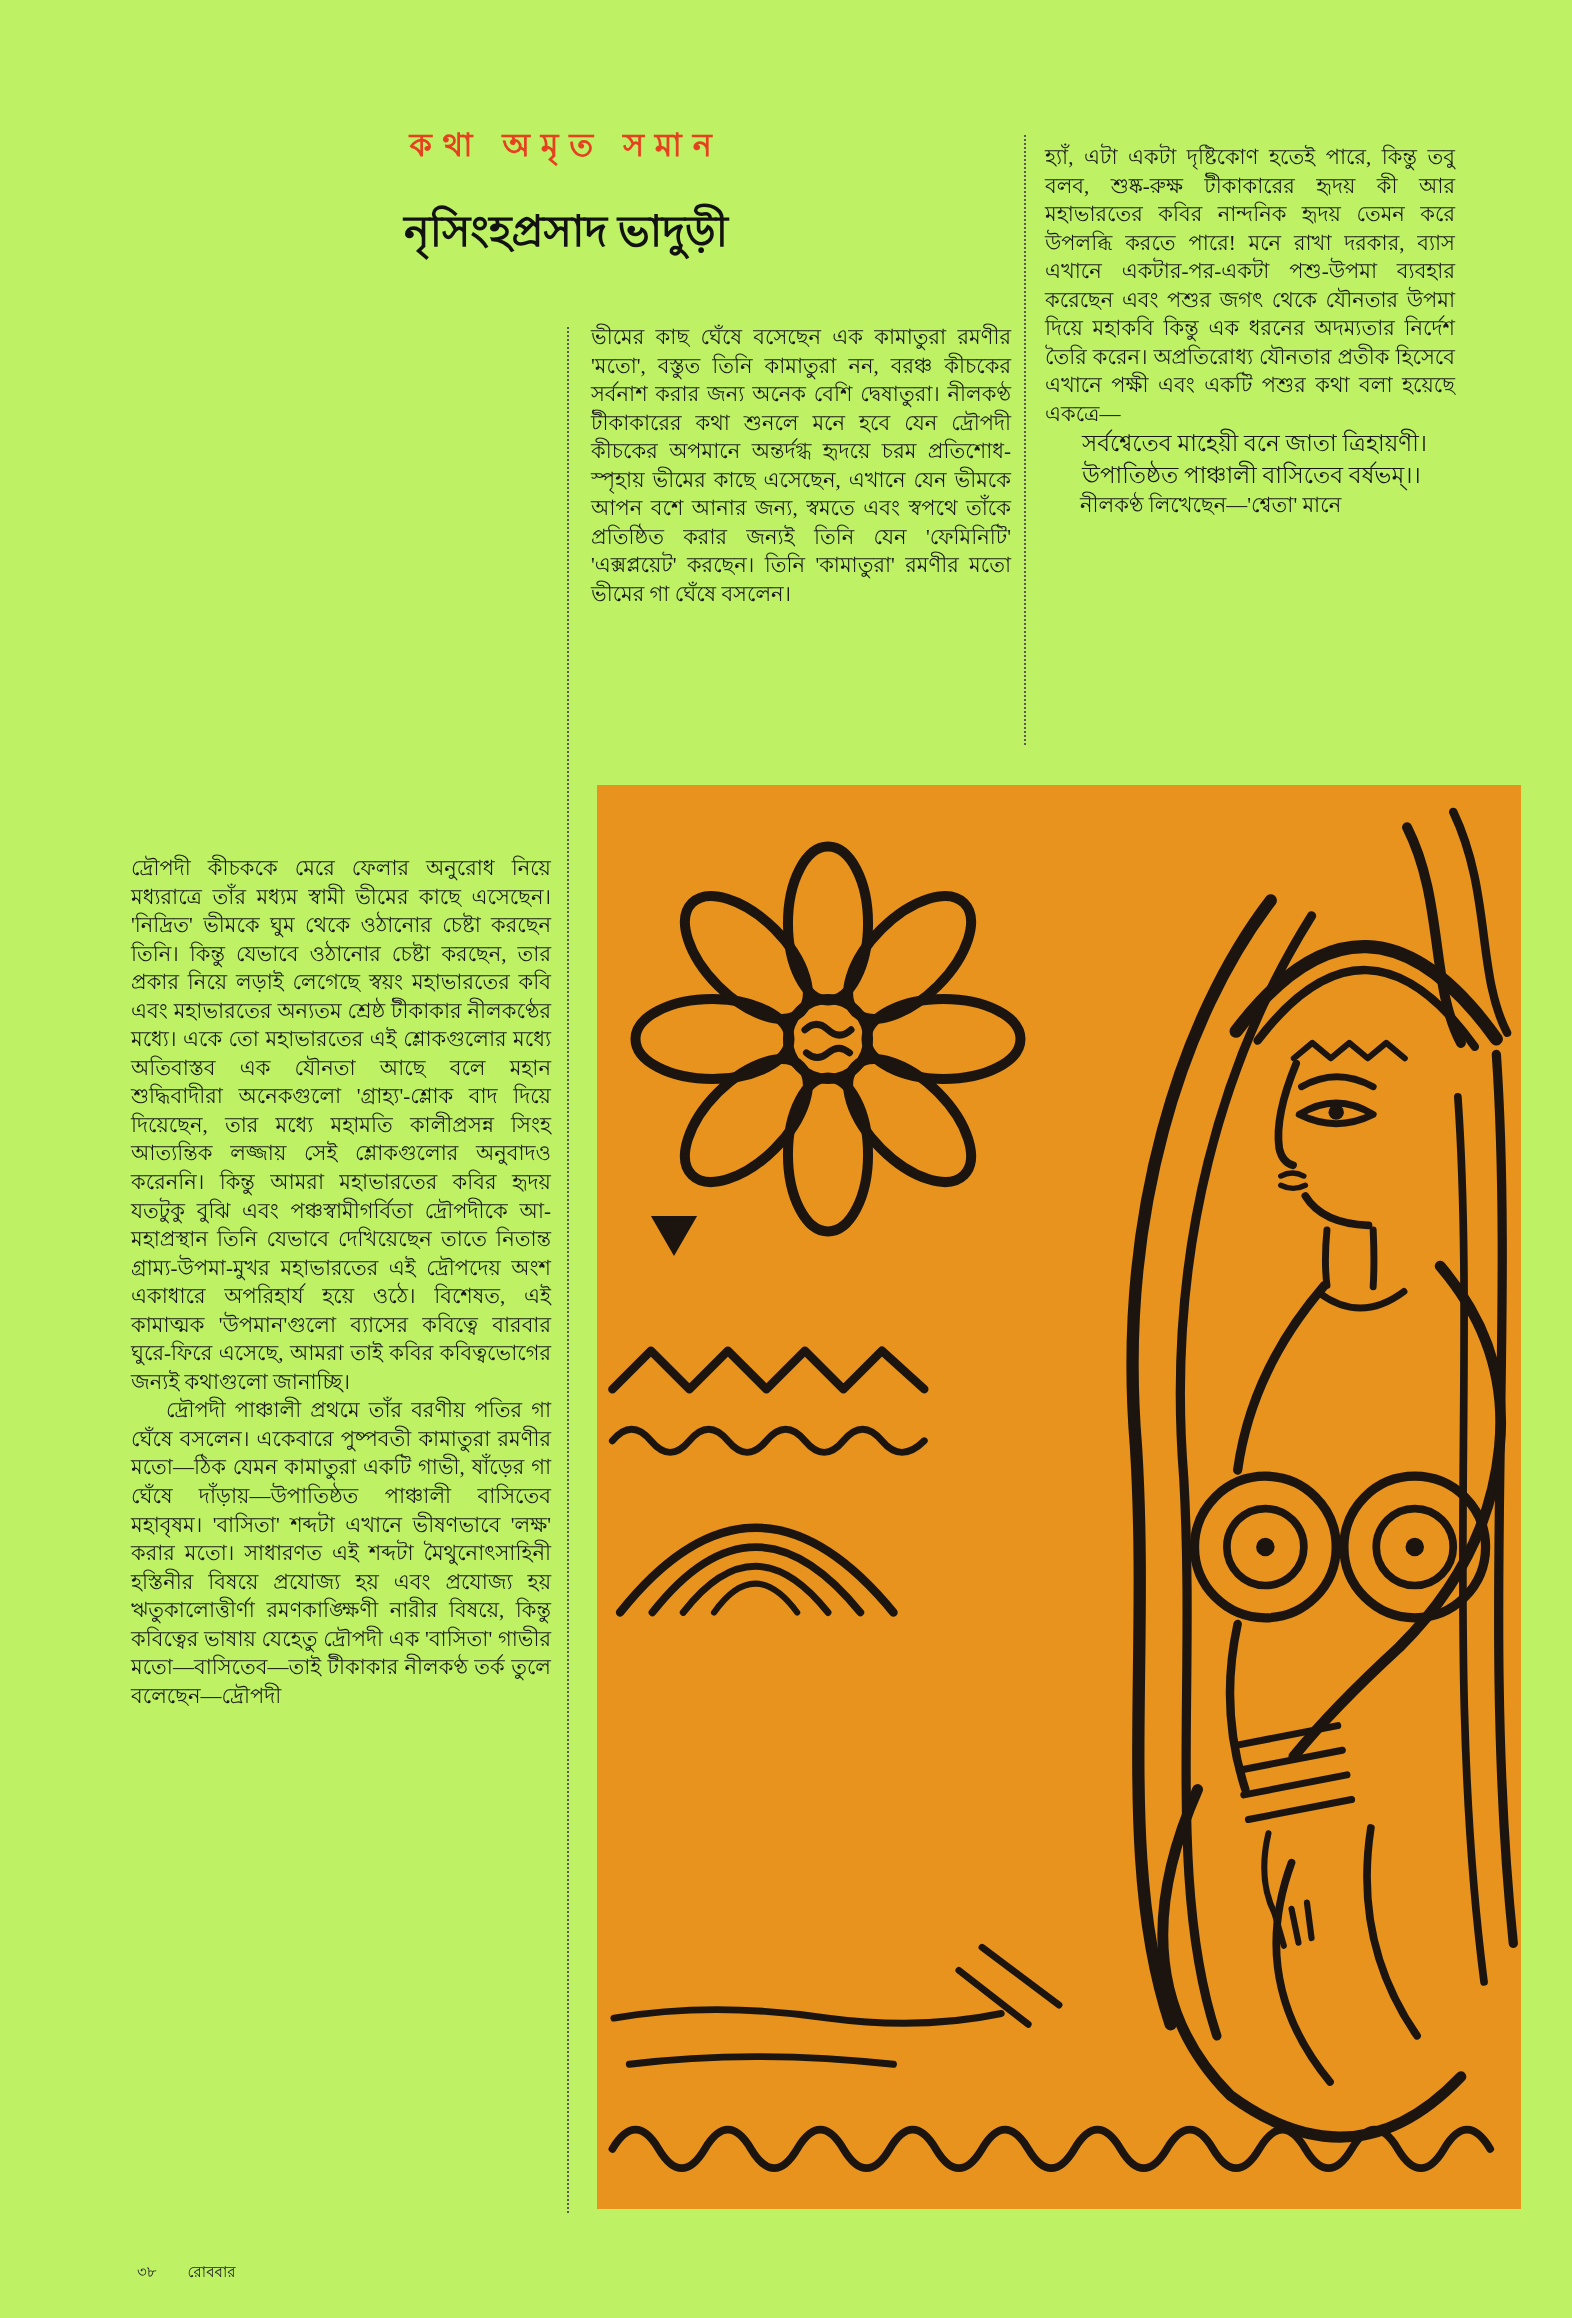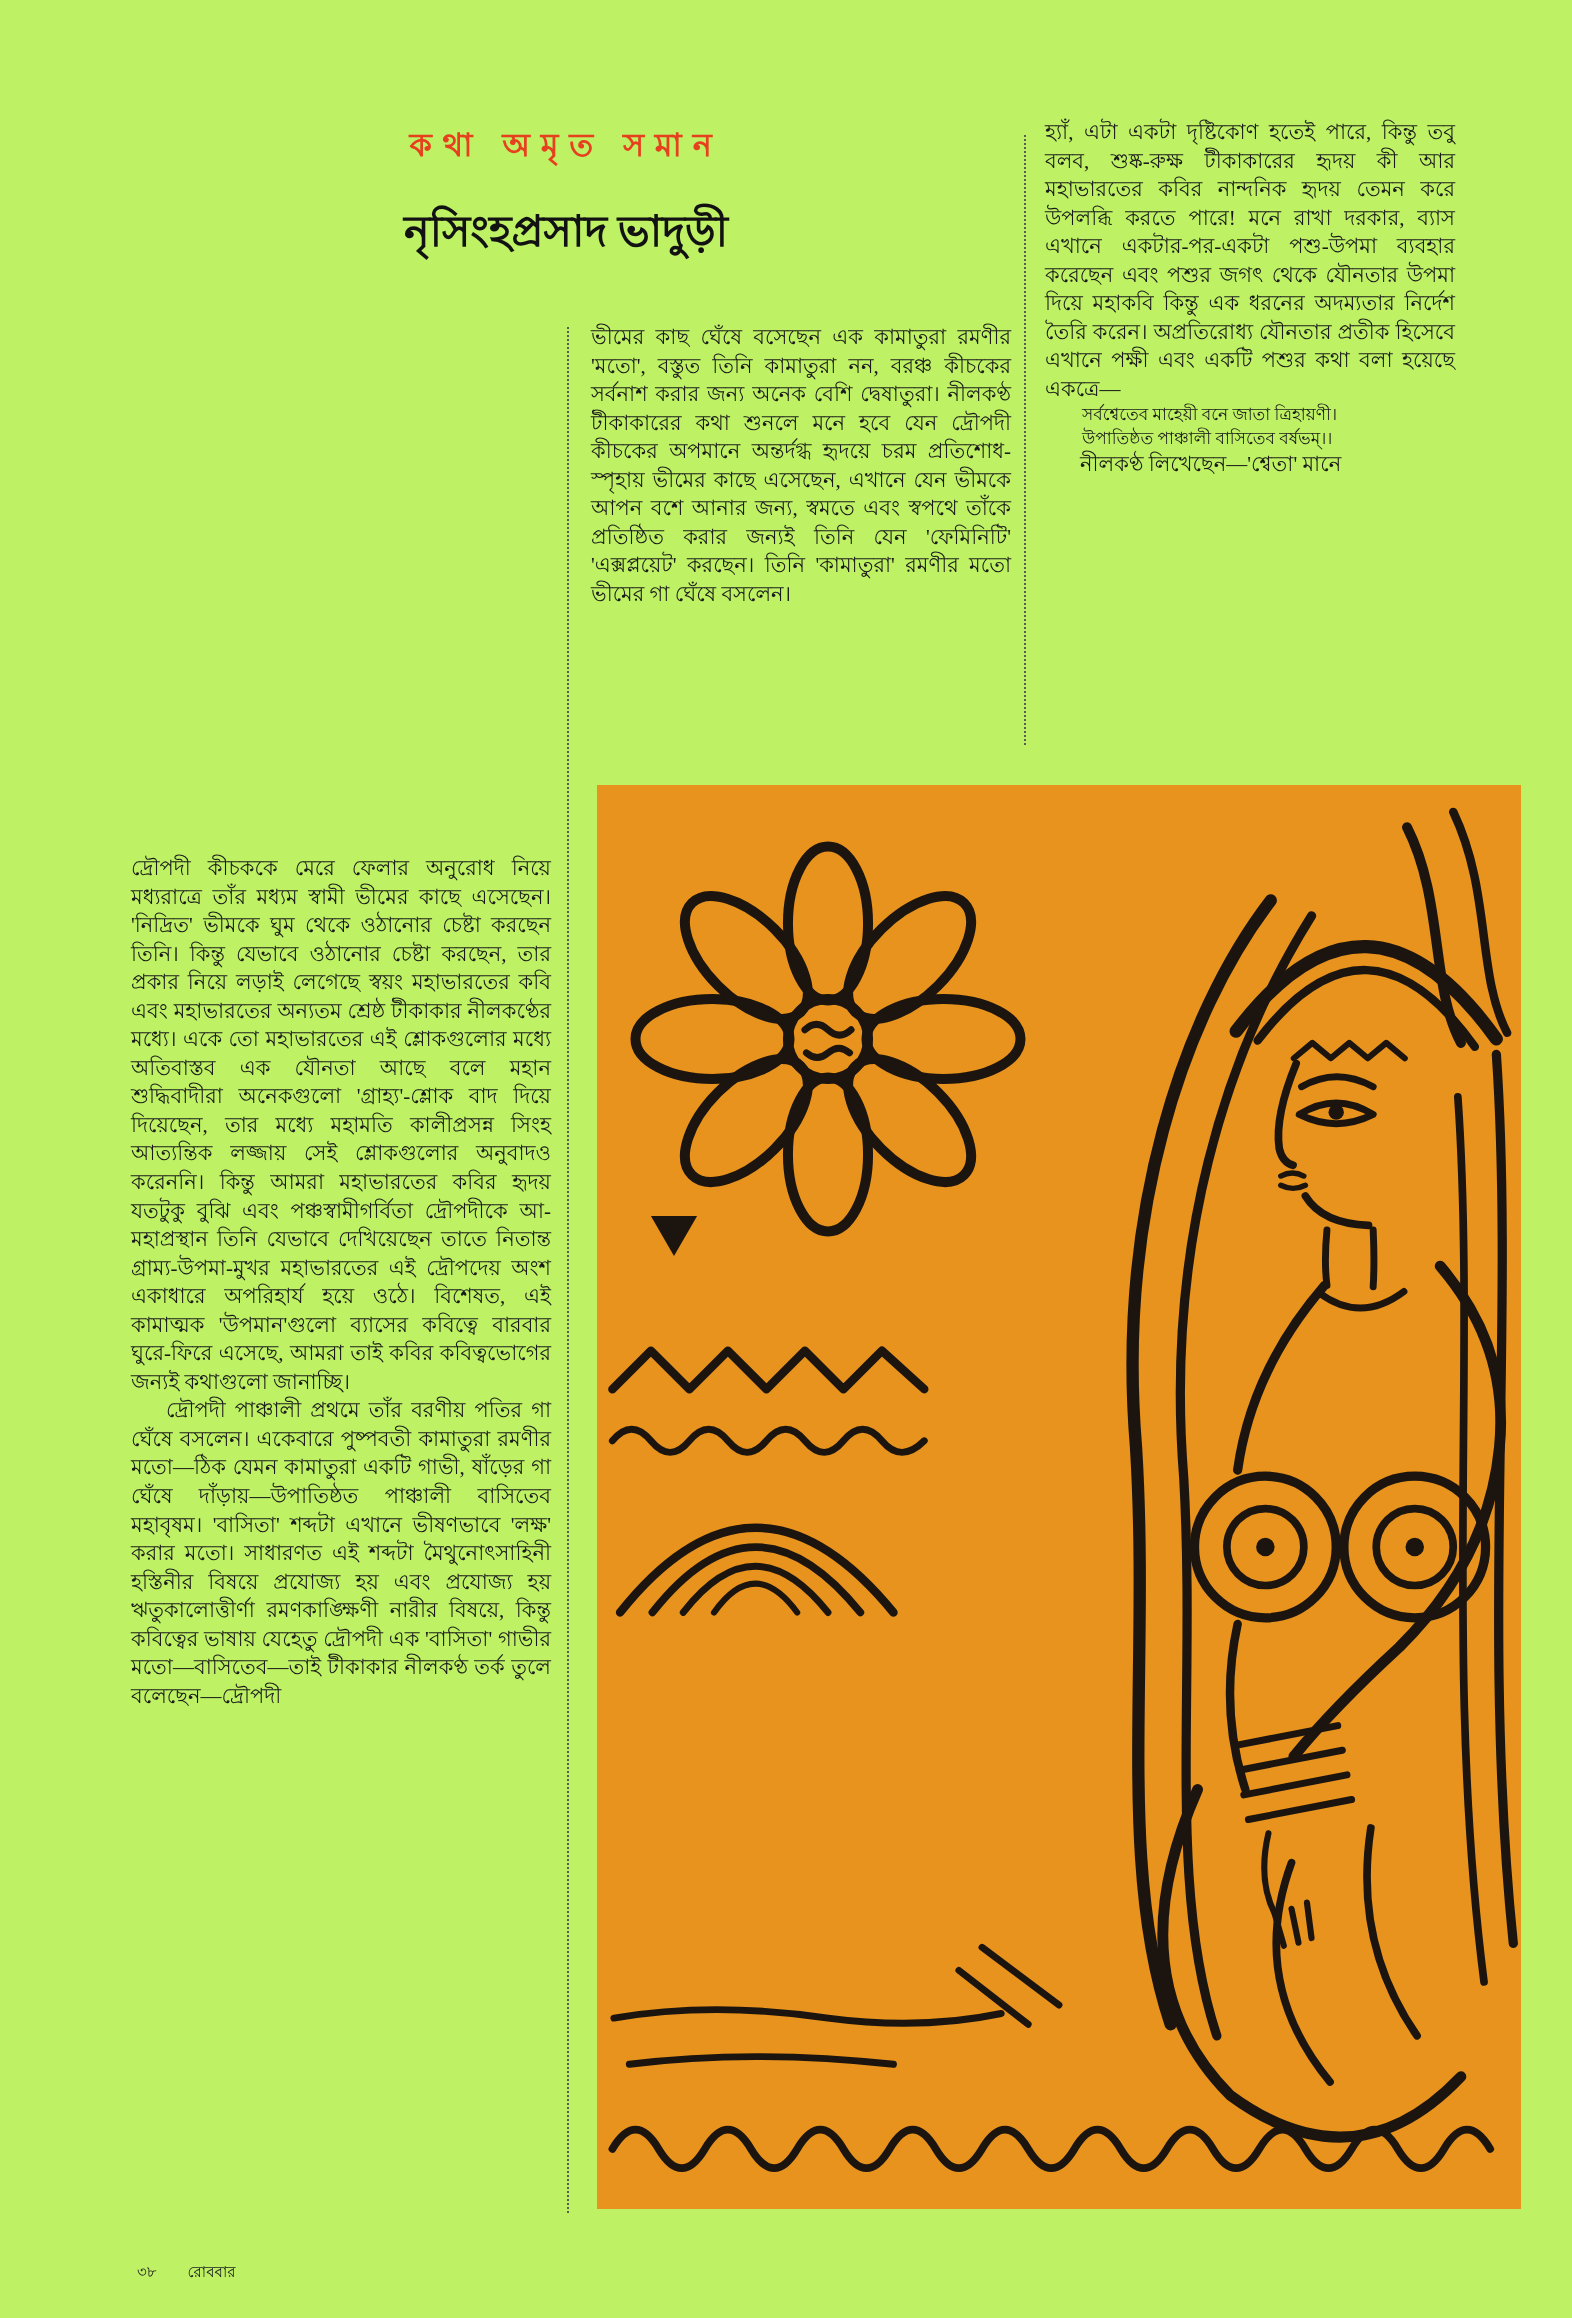--- a/index.html
+++ b/index.html
@@ -17,27 +17,27 @@
     position:absolute; left:131px; top:199px; width:870px;
     text-align:center; font-size:43px; font-weight:bold; color:#121212;
   }
   .intro {
     position:absolute; left:131px; top:322px; width:416px;
     font-size:34px; line-height:1.42; color:#121212; text-align:left;
   }
   .col { position:absolute; }
   .col1-body { left:131px; top:847px; width:420px;margin-top:7px; }
   .col2 { left:591px; top:323px; width:420px; }
-  .col3 { left:1045px; top:118px; width:410px; }
+  .col3 { left:1045px; top:143px; width:410px; }
   .body-text {
     font-size:21px; line-height:1.36; text-align:justify;
     margin:0; color:#1a1a1a;
   }
   .indent { text-indent:35px; }
-  .verse { font-size:17px; line-height:1.36; margin:0; text-indent:37px; text-align:left; }
+  .verse { font-size:23px; line-height:1.36; margin:0; text-indent:37px; text-align:left; }
   .vrule { position:absolute; width:0; border-left:2.3px dotted #5a5a5a; }
   .vrule1 { left:567px; top:327px; height:1886px; }
   .vrule2 { left:1024px; top:135px; height:610px; }
   .illustration {
     position:absolute; left:597px; top:785px; width:924px; height:1424px;
   }
   .illustration svg { display:block; width:100%; height:100%; }
   .footer {
     position:absolute; left:137px; top:2260px; font-size:15px; color:#222;
   }

